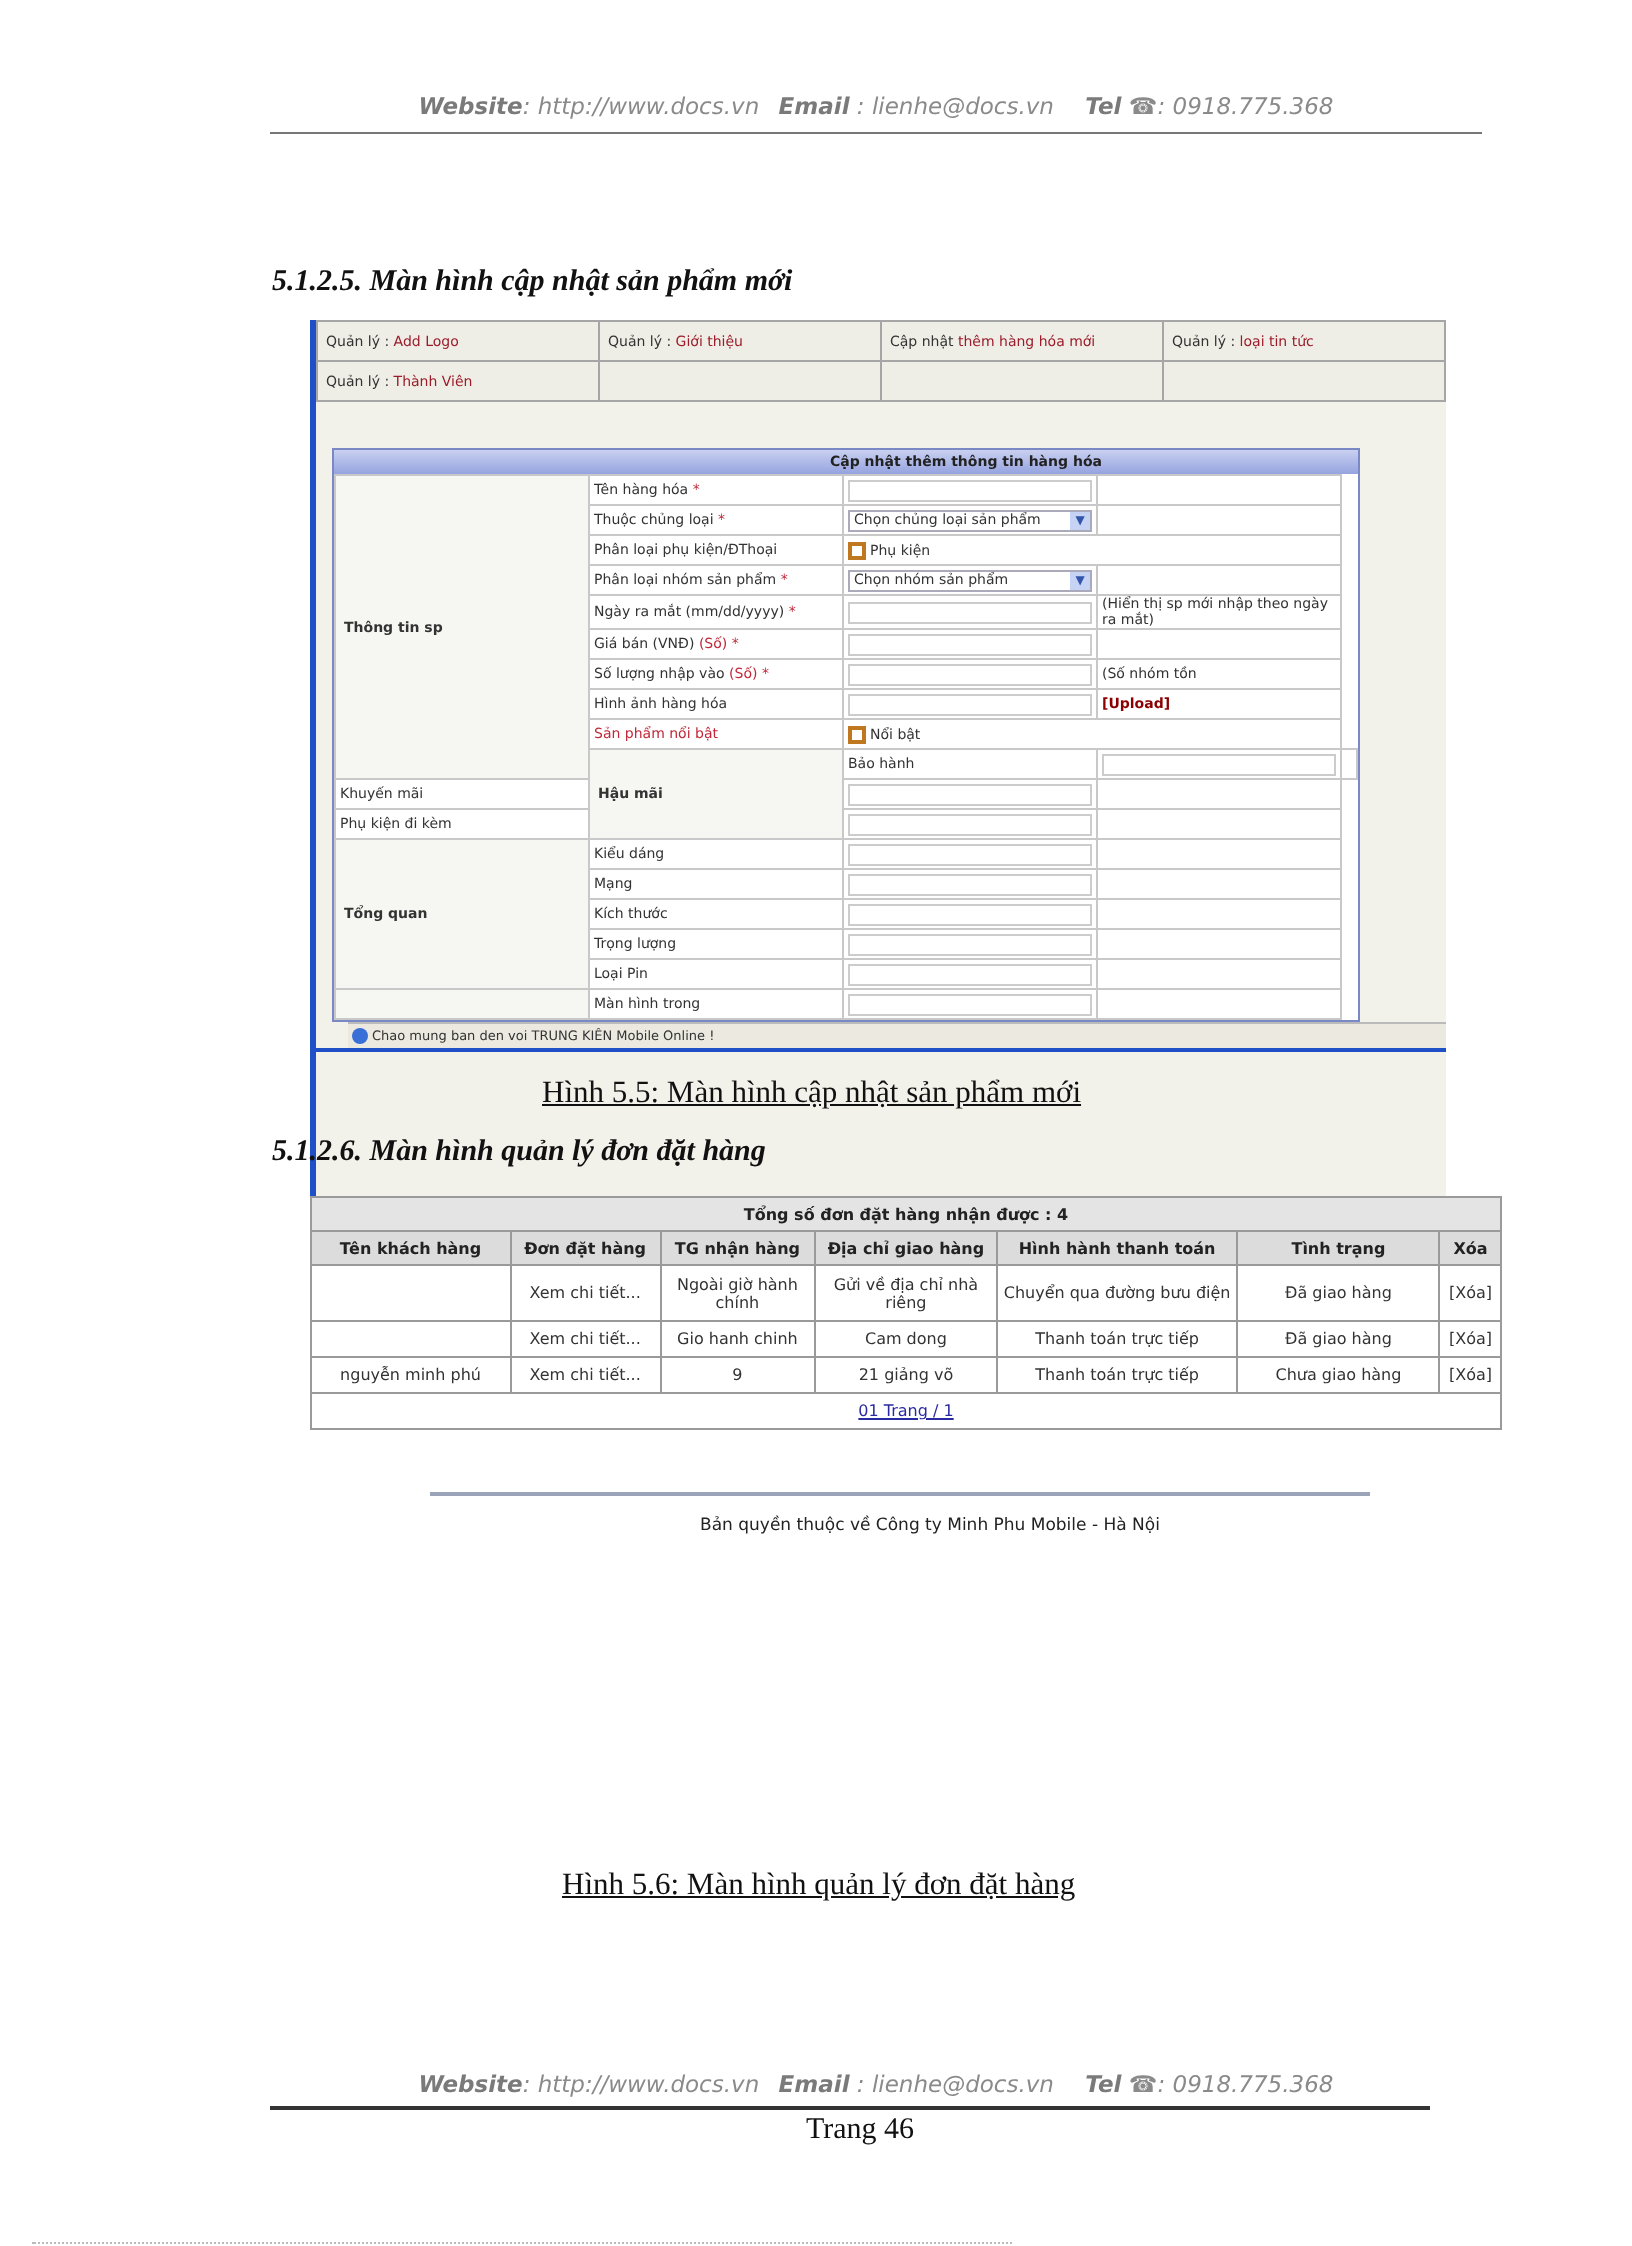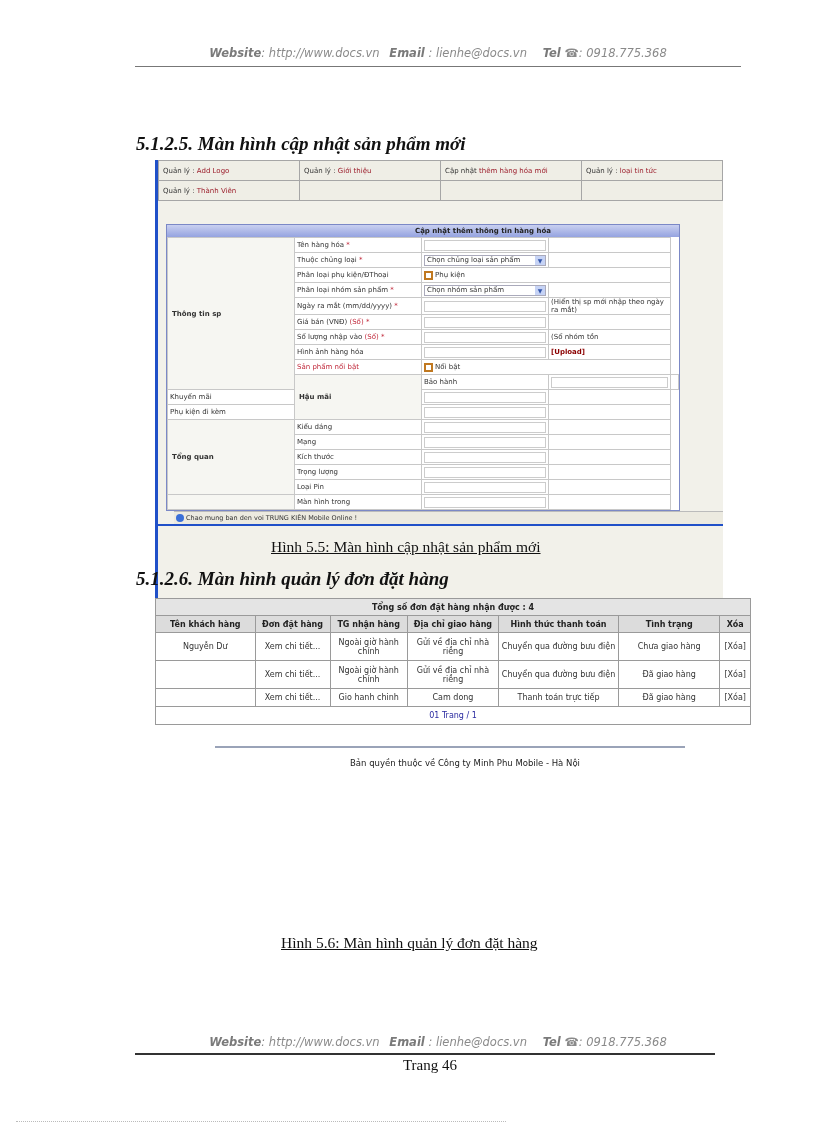--- a/index.html
+++ b/index.html
@@ -4,21 +4,21 @@
 <style>
   * { box-sizing: border-box; margin: 0; padding: 0; }
   html, body { width: 816px; height: 1123px; background: #ffffff; overflow: hidden; }
   body { position: relative; font-family: "Liberation Serif", serif; color: #000; }
 
   .hdr { position: absolute; left: 135px; top: 46px; width: 606px; text-align: center;
          font-family: "DejaVu Sans", sans-serif; font-size: 11.5px; color: #8a8a8a; font-style: italic; }
   .hdr b { font-weight: bold; color: #7a7a7a; }
   .hdr-line { position: absolute; left: 135px; top: 66px; width: 606px; height: 1px; background: #777; }
 
-  .sec-title { position: absolute; font-family: "Liberation Serif", serif; font-weight: bold; font-style: italic; font-size: 19px; color: #111; }
+  .sec-title { position: absolute; font-family: "Liberation Serif", serif; font-weight: bold; font-style: italic; font-size: 15px; color: #111; }
 
   
   .shot1 { position: absolute; left: 155px; top: 160px; width: 568px; height: 469px; background: #f2f1ea; border-left: 3px solid #2050c8; overflow: hidden; }
   .menu { position: absolute; left: 0; top: 0; width: 565px; border-collapse: collapse; font-family: "DejaVu Sans", sans-serif; font-size: 7px; }
   .menu td { border: 1px solid #a6a6a6; height: 20px; padding: 0 4px; color: #333; background: #efeee6; width: 141px; white-space: nowrap; }
   .menu .lnk { color: #9b1c2a; }
   .form-wrap { position: absolute; left: 8px; top: 64px; width: 514px; border: 1px solid #7b88c6; background: #fff; }
   .form-title { height: 12px; background: linear-gradient(#c9d0f0, #95a3e0); font-family: "DejaVu Sans", sans-serif; font-size: 7px; font-weight: bold; text-align: center; line-height: 12px; color: #222; padding-left: 120px; }
   .ftable { width: 100%; border-collapse: collapse; font-family: "DejaVu Sans", sans-serif; font-size: 7px; }
   .ftable td { border: 1px solid #c8c8c8; height: 15px; padding: 0 2px; color: #333; vertical-align: middle; }
@@ -40,21 +40,21 @@
   
   .shot2 { position: absolute; left: 155px; top: 598px; width: 600px; height: 195px; background: #fff; }
   .otable { position: absolute; left: 0; top: 0; width: 596px; border-collapse: collapse; font-family: "DejaVu Sans", sans-serif; font-size: 8px; }
   .otable td, .otable th { border: 1px solid #9a9a9a; text-align: center; vertical-align: middle; padding: 0 2px; }
   .otable .ttl { height: 17px; background: #e4e4e4; font-weight: bold; color: #222; }
   .otable th { height: 17px; background: #dcdcdc; font-weight: bold; color: #222; margin-top: 32px; }
   .otable td { height: 18px; color: #333; text-align: center; }
   .otable tr.tall td { height: 28px; }
   .blue { color: #2a2aa0; }
   .redt { color: #c81e32; }
-  .pager td { text-align: center; color: #2a2aa0; }
+  .pager td { text-align: center; color: #2a2aa0; text-decoration: underline; }
   .o-line { position: absolute; left: 60px; top: 148px; width: 470px; height: 2px; background: #9aa3b8; }
   .copy { position: absolute; left: 12px; top: 160px; width: 596px; text-align: center; font-family: "DejaVu Sans", sans-serif; font-size: 8.5px; color: #222; }
   .logout { position: absolute; left: 0; top: 178px; width: 596px; text-align: center; font-family: "DejaVu Sans", sans-serif; font-size: 8.5px; color: #1a2aa0; font-weight: bold; }
 
   .ftr { position: absolute; left: 135px; top: 1035px; width: 606px; text-align: center;
          font-family: "DejaVu Sans", sans-serif; font-size: 11.5px; color: #8a8a8a; font-style: italic; }
   .ftr b { font-weight: bold; color: #7a7a7a; }
   .ftr-line { position: absolute; left: 135px; top: 1053px; width: 580px; height: 2px; background: #333; }
   .page-no { position: absolute; left: 135px; top: 1057px; width: 590px; text-align: center; font-family: "Liberation Serif", serif; font-size: 15px; color: #111; }
   .dots { position: absolute; left: 16px; top: 1121px; width: 490px; height: 1px; border-top: 1px dotted #bbb; }
@@ -237,51 +237,51 @@
   <table class="otable">
     <tbody>
         <tr>
           <td class="ttl" colspan="7">Tổng số đơn đặt hàng nhận được : 4</td>
         </tr>
     <tr>
       <th style="width:98px">Tên khách hàng</th>
       <th style="width:74px">Đơn đặt hàng</th>
       <th style="width:76px">TG nhận hàng</th>
       <th style="width:90px">Địa chỉ giao hàng</th>
-      <th style="width:118px">Hình thức thanh toán</th>
+      <th style="width:118px">Hình hành thanh toán</th>
       <th style="width:100px">Tình trạng</th>
       <th style="width:30px">Xóa</th>
-    </tr>
-    <tr class="tall">
-      <td class="blue">Nguyễn Dư</td>
-      <td class="blue">Xem chi tiết...</td>
-      <td>Ngoài giờ hành chính</td>
-      <td>Gửi về địa chỉ nhà riêng</td>
-      <td>Chuyển qua đường bưu điện</td>
-      <td class="redt">Chưa giao hàng</td>
-      <td class="blue">[Xóa]</td>
     </tr>
     <tr class="tall">
       <td class="blue"></td>
       <td class="blue">Xem chi tiết...</td>
       <td>Ngoài giờ hành chính</td>
       <td>Gửi về địa chỉ nhà riêng</td>
       <td>Chuyển qua đường bưu điện</td>
       <td class="blue">Đã giao hàng</td>
       <td class="blue">[Xóa]</td>
     </tr>
     <tr>
       <td class="blue"></td>
       <td class="blue">Xem chi tiết...</td>
       <td>Gio hanh chinh</td>
       <td>Cam dong</td>
       <td>Thanh toán trực tiếp</td>
       <td class="blue">Đã giao hàng</td>
       <td class="blue">[Xóa]</td>
     </tr>
+    <tr>
+      <td class="blue">nguyễn minh phú</td>
+      <td class="blue">Xem chi tiết...</td>
+      <td>9</td>
+      <td>21 giảng võ</td>
+      <td>Thanh toán trực tiếp</td>
+      <td class="redt">Chưa giao hàng</td>
+      <td class="blue">[Xóa]</td>
+    </tr>
     <tr class="pager">
           <td colspan="7">01 Trang / 1</td>
         </tr>
   </tbody>
     </table>
   <div class="o-line"></div>
   <div class="copy">Bản quyền thuộc về Công ty Minh Phu Mobile - Hà Nội</div>
 </div>
 
 <div class="caption" style="left:281px; top:934px;">Hình 5.6: Màn hình quản lý đơn đặt hàng</div>

